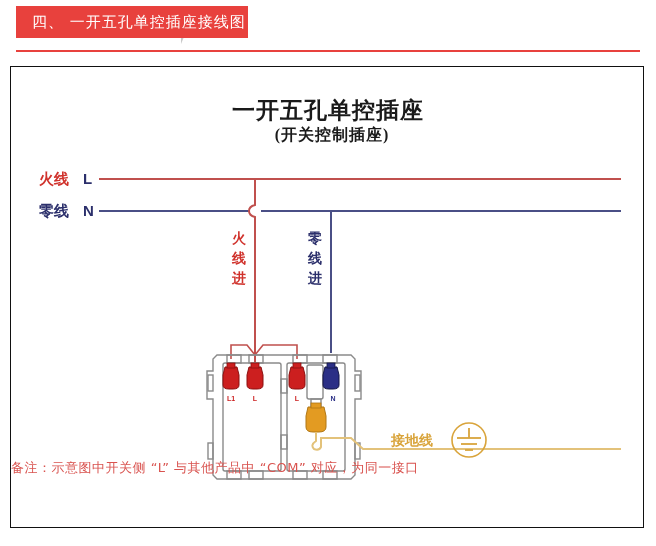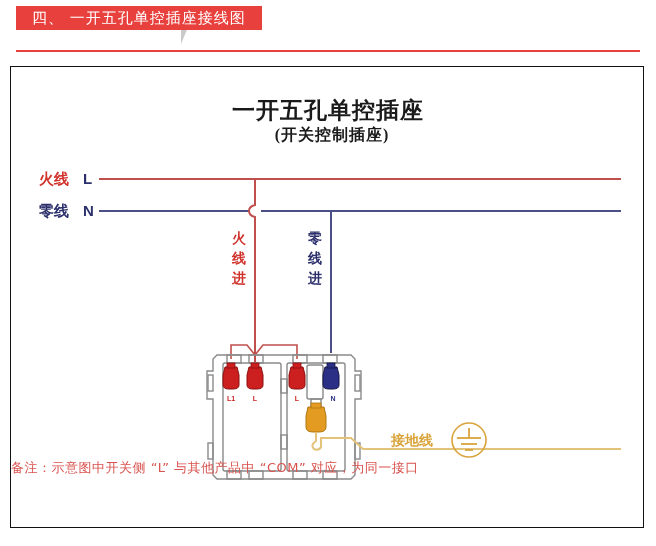--- a/index.html
+++ b/index.html
@@ -9,23 +9,23 @@
     font-family:"Liberation Sans","DejaVu Sans",sans-serif;
     overflow:hidden;
     position:relative;
   }
 
   
   #header-banner{
     position:absolute; left:0; top:6px; width:656px; height:38px;
   }
   #section-tab{
-    position:absolute; left:16px; top:0; height:24px;
+    position:absolute; left:16px; top:0; height:32px;
     background:#e8413d;
-    padding:0 16px 0 16px;
+    padding:0 2px 0 16px;
     display:flex; align-items:center;
     box-sizing:border-box;
     z-index:3;
   }
   #section-tab-label{
     color:#ffffff; font-size:15px; letter-spacing:1px;
     font-family:"DejaVu Sans",sans-serif; white-space:nowrap;
   }
   #tab-arrow{
     position:absolute; left:181px; top:0;

